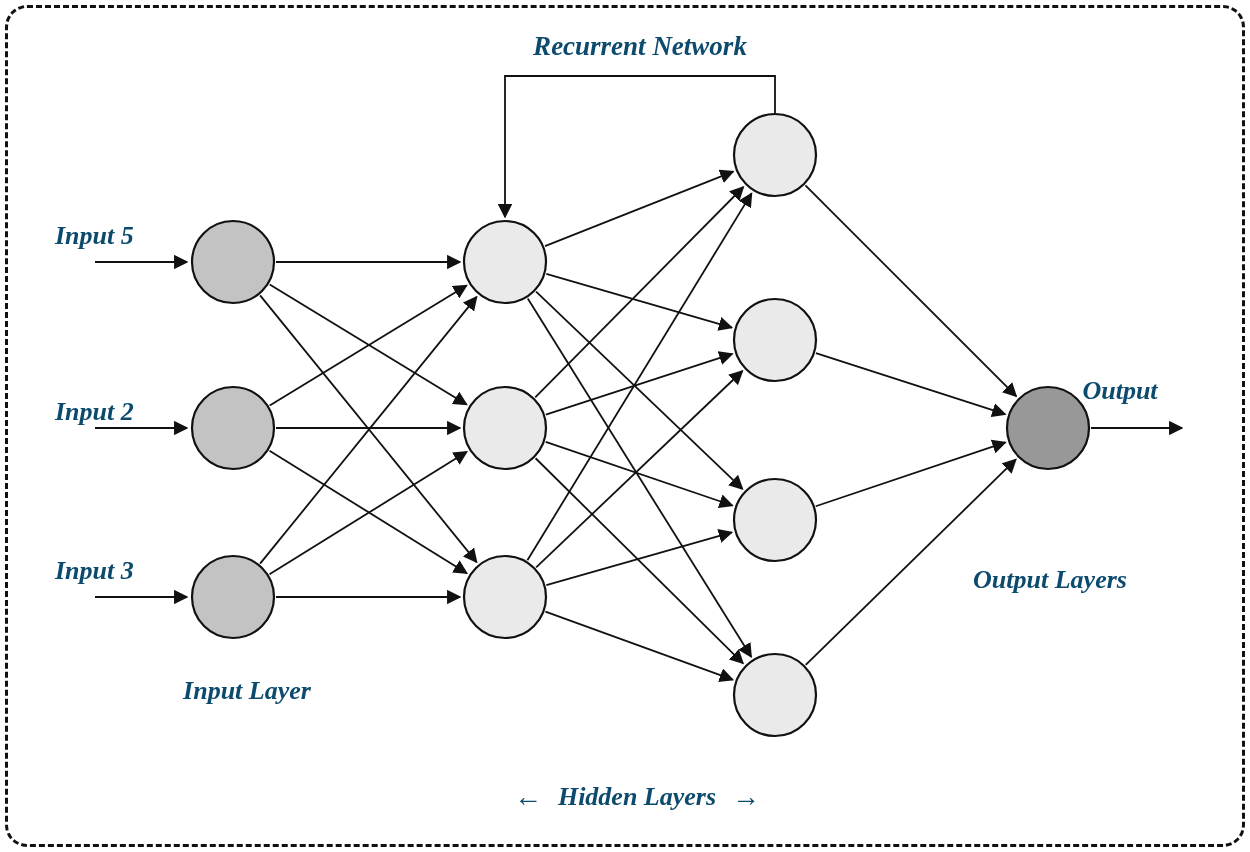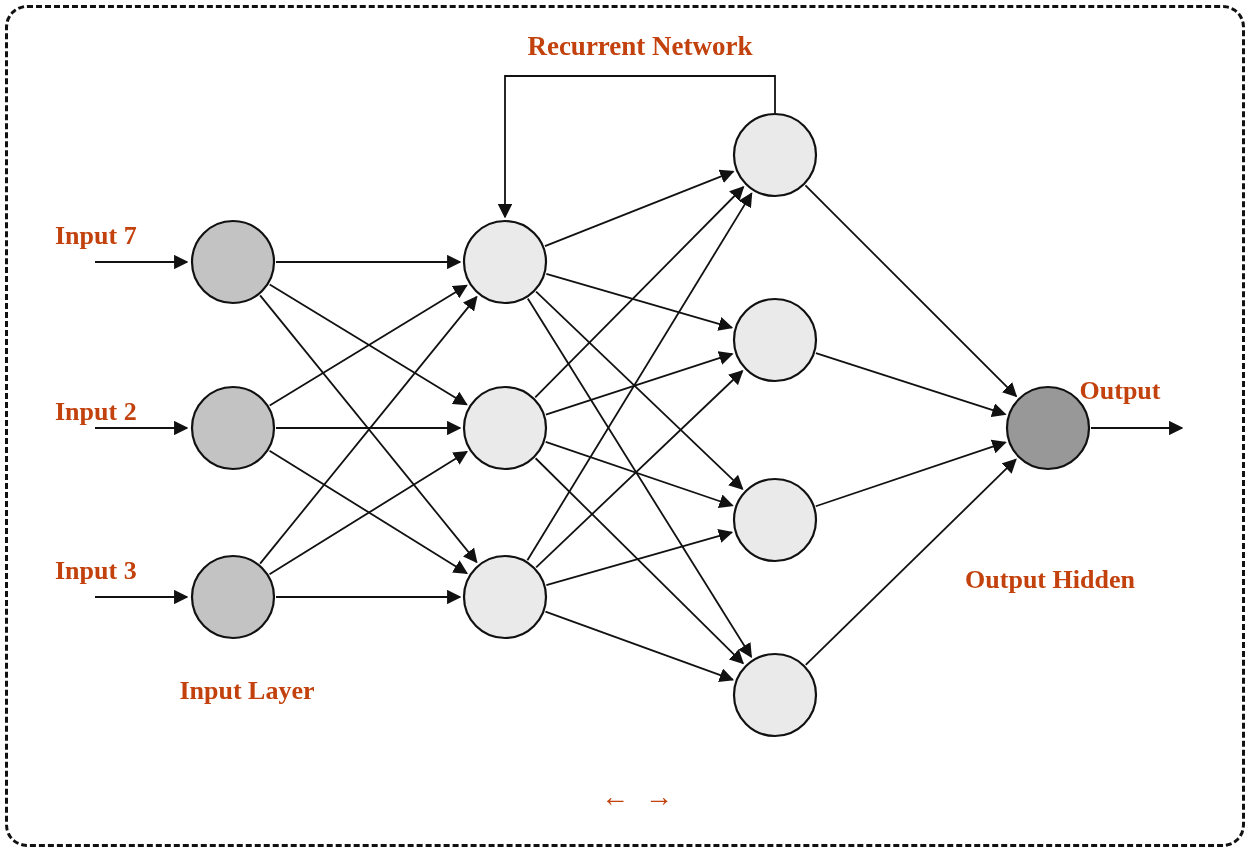--- a/index.html
+++ b/index.html
@@ -9,21 +9,21 @@
     color:#111;
   }
   .canvas{position:relative;width:1250px;height:852px;overflow:hidden;background:#fff}
   .frame{
     position:absolute;inset:5px;border:3px dashed #111;border-radius:22px;
     pointer-events:none;
   }
   #net-svg{position:absolute;left:0;top:0;width:1250px;height:852px}
   .lbl{
     position:absolute;font-weight:700;font-size:26px;line-height:1.15;
-    white-space:nowrap;color:#c2410c;
+    white-space:nowrap;color:#0c4a6e;font-style:italic;
   }
   .centered{transform:translateX(-50%)}
   .title{font-size:27px}
   .hl-row{display:flex;align-items:center;gap:16px}
   .hl-arrow{font-size:28px;font-weight:700}
 </style>
 </head>
 <body>
 
 <div class="canvas">
@@ -74,28 +74,29 @@
       <circle cx="775" cy="340" r="41" fill="#eaeaea" stroke="#111111" stroke-width="2.2"></circle>
       <circle cx="775" cy="520" r="41" fill="#eaeaea" stroke="#111111" stroke-width="2.2"></circle>
       <circle cx="775" cy="695" r="41" fill="#eaeaea" stroke="#111111" stroke-width="2.2"></circle>
       <circle cx="1048" cy="428" r="41" fill="#989898" stroke="#111111" stroke-width="2.2"></circle>
     </svg>
 
   <div class="frame"></div>
 
   <div class="lbl title centered" style="left:640px;top:31px">Recurrent Network</div>
 
-  <div class="lbl" style="left:55px;top:221px">Input 7</div>
+  <div class="lbl" style="left:55px;top:221px">Input 5</div>
   <div class="lbl" style="left:55px;top:397px">Input 2</div>
   <div class="lbl" style="left:55px;top:556px">Input 3</div>
 
   <div class="lbl centered" style="left:247px;top:676px">Input Layer</div>
 
-  <div class="lbl centered" style="left:1050px;top:565px">Output Hidden</div>
+  <div class="lbl centered" style="left:1050px;top:565px">Output Layers</div>
 
   <div class="lbl centered" style="left:1120px;top:376px">Output</div>
 
   <div class="lbl centered hl-row" style="left:637px;top:781px">
     <span class="hl-arrow">←</span>
+    <span>Hidden Layers</span>
     <span class="hl-arrow">→</span>
   </div>
 
 </div>
 
 </body></html>

